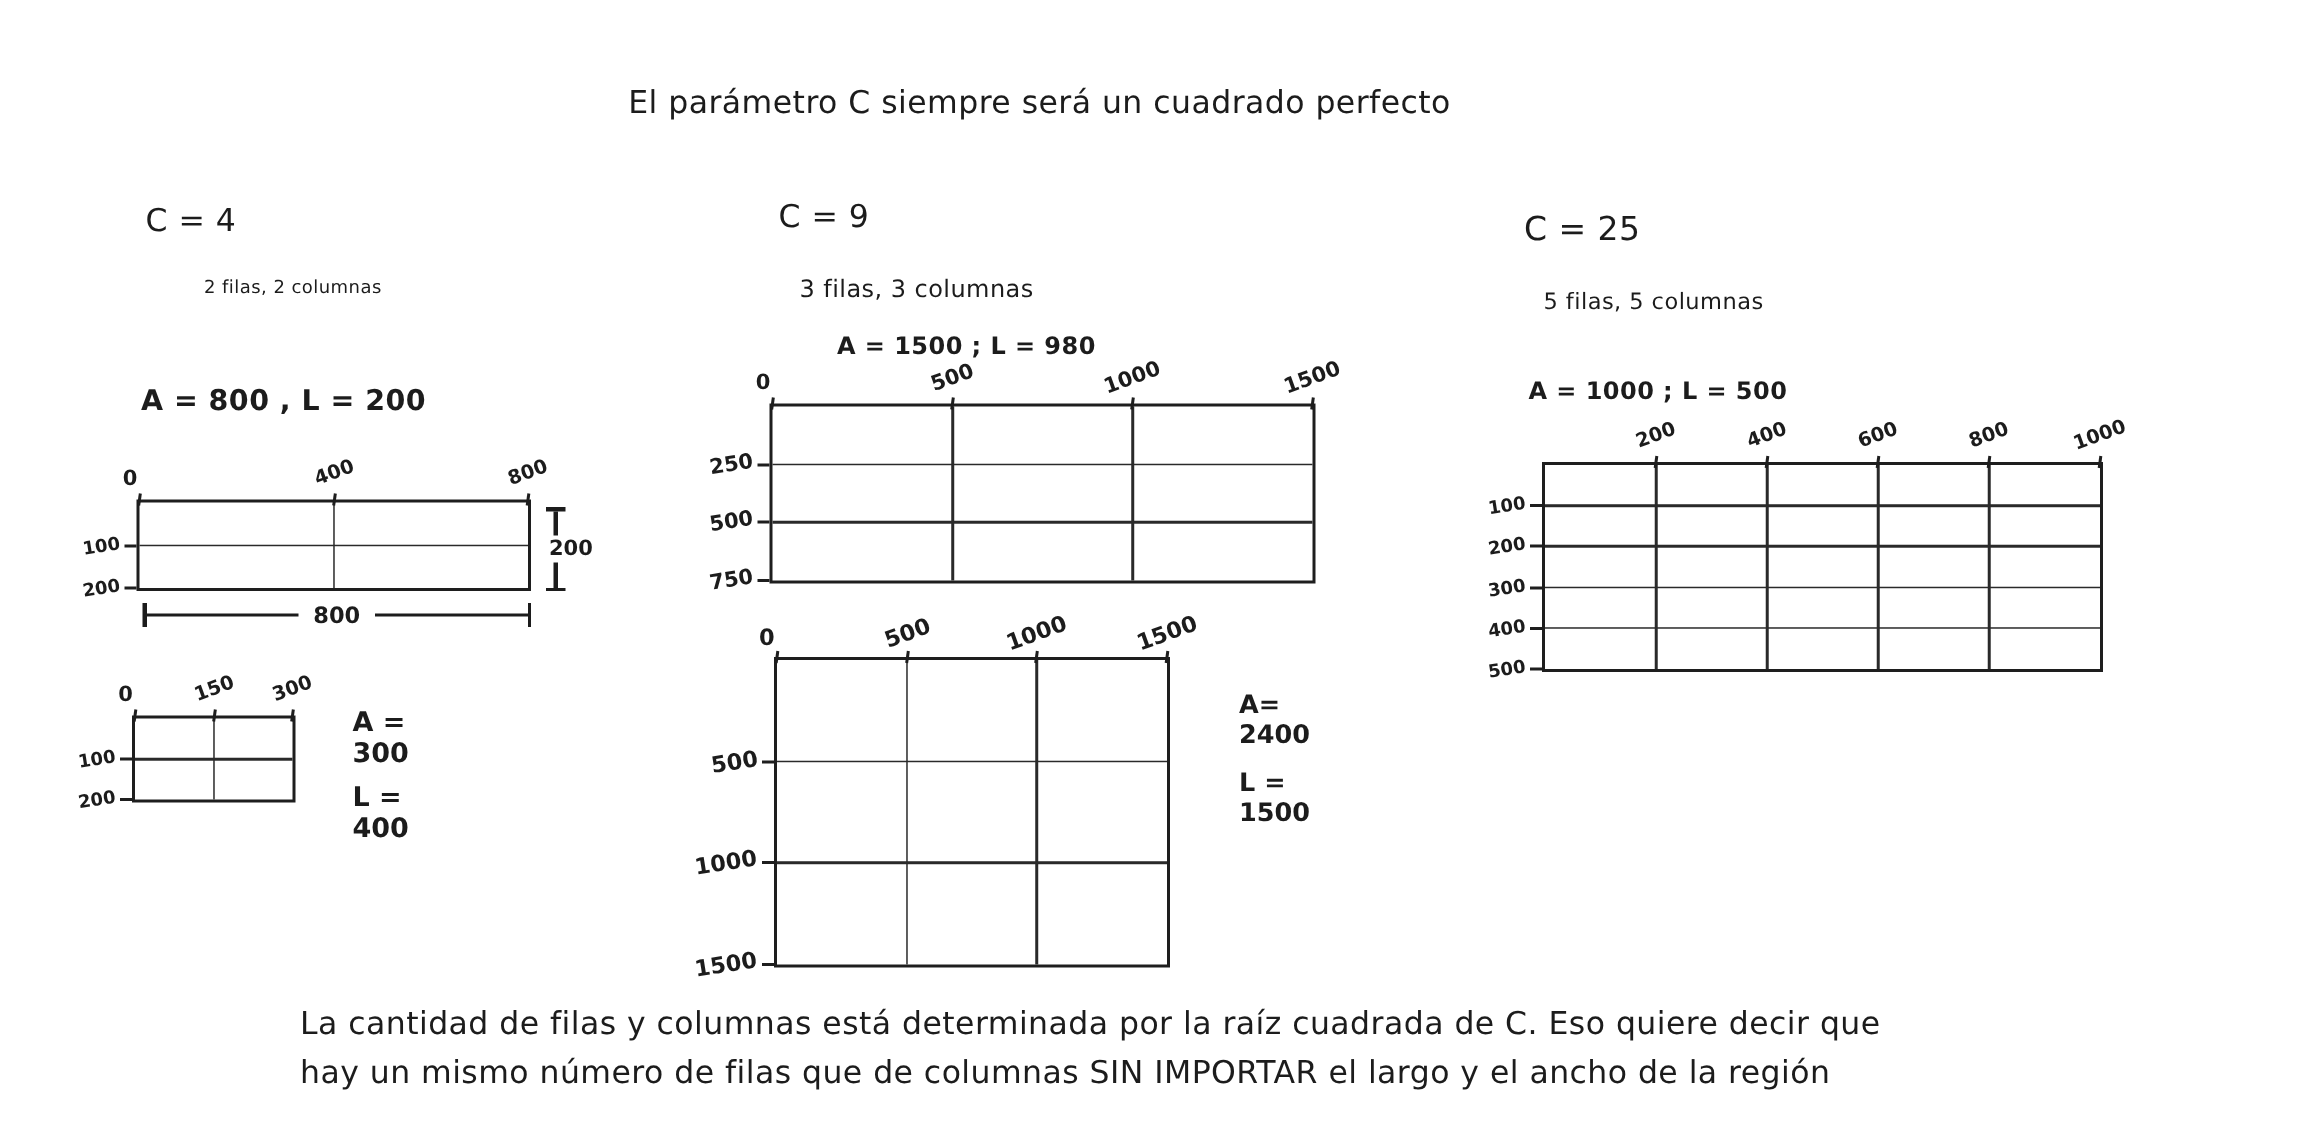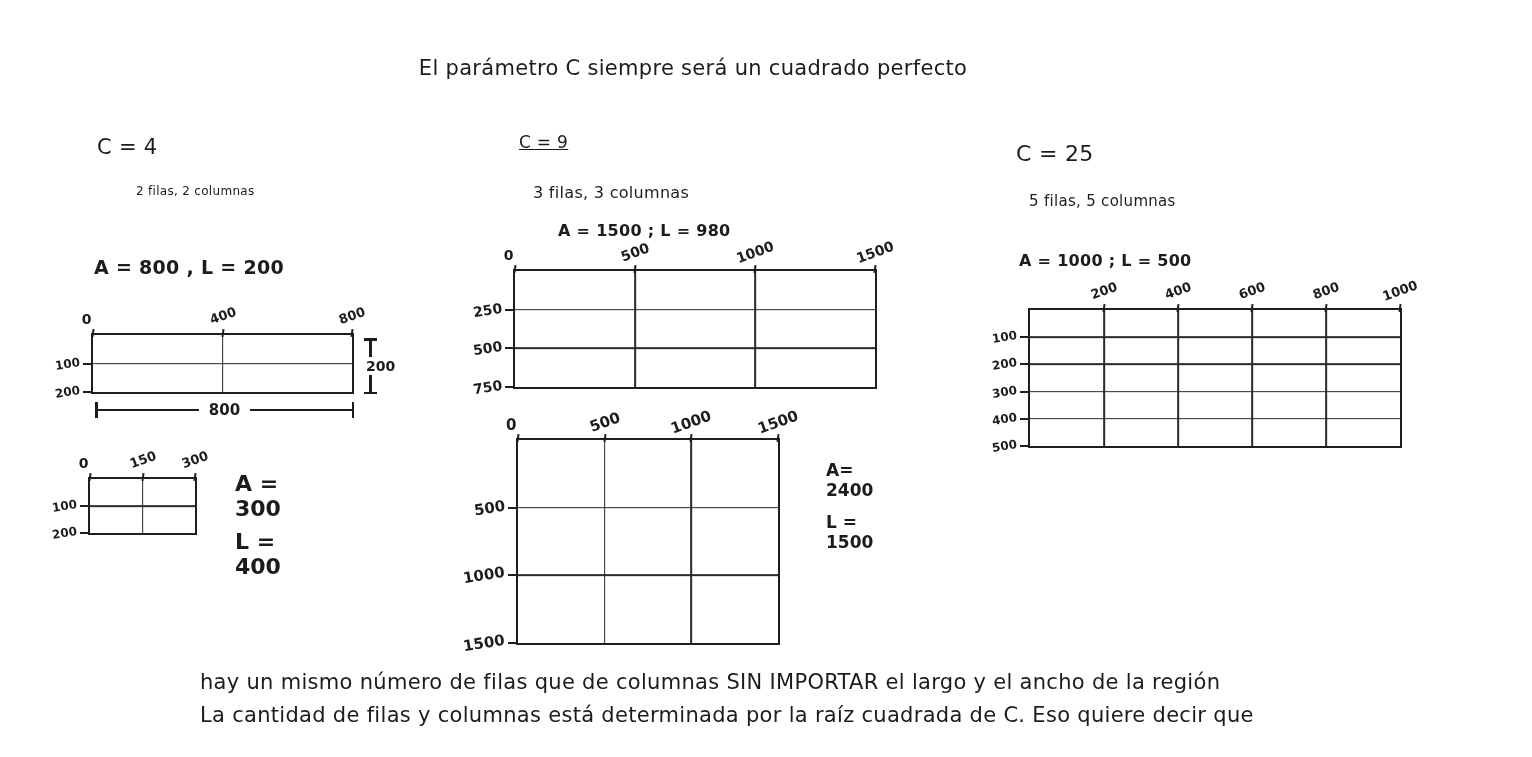--- a/index.html
+++ b/index.html
@@ -11,21 +11,21 @@
   .txt{position:absolute;white-space:nowrap;letter-spacing:.3px;}
 
   
   .title{top:36px;left:0;width:1386px;text-align:center;font-size:21px;}
   .footer{left:200px;top:646px;font-size:21px;line-height:33px;white-space:nowrap;}
 
   
   .h-c4  {left:97px;  top:115px; font-size:21px;}
   .sub-c4{left:136px; top:164px; font-size:12px;}
   .lab-c4{left:94px;  top:236px; font-size:19px; font-weight:bold;}
-  .h-c9  {left:519px; top:112px; font-size:17px;text-decoration:underline;}
+  .h-c9  {left:519px; top:112px; font-size:21px;}
   .sub-c9{left:533px; top:163px; font-size:16px;}
   .lab-c9{left:558px; top:201px; font-size:16px; font-weight:bold;}
   .h-c25 {left:1016px;top:121px; font-size:22px;}
   .sub-c25{left:1029px;top:172px;font-size:15px;}
   .lab-c25{left:1019px;top:231px;font-size:16px; font-weight:bold;}
 
   
   .grid-box{position:absolute;border:2px solid #1e1e1e;box-sizing:border-box;background:#fff;}
   .vline{position:absolute;top:0;bottom:0;width:1.7px;background:#2a2a2a;transform:translateX(-50%);}
   .hline{position:absolute;left:0;right:0;height:1.7px;background:#2a2a2a;transform:translateY(-50%);}
@@ -50,21 +50,21 @@
 
   
   .hdim{position:absolute;left:2px;right:-2px;top:calc(100% + 8px);height:20px;
         display:flex;align-items:center;}
   .hdim-cap{width:2.5px;height:16px;background:#1c1c1c;}
   .hdim-seg{height:2.5px;background:#1c1c1c;flex:1;}
   .hdim-label{font-size:15px;font-weight:bold;padding:0 10px;}
 
   
   .side-labels{position:absolute;display:flex;flex-direction:column;font-weight:bold;}
-  .side-c4-grid-2{left:calc(100% + 40px);top:-8px;gap:8px;font-size:22px;}
+  .side-c4-grid-2{left:calc(100% + 40px);top:-8px;gap:8px;font-size:18px;}
   .side-c9-grid-2{left:calc(100% + 48px);top:20px;gap:12px;font-size:17px;}
 </style>
 </head>
 <body>
 
 <div id="canvas" data-name="whiteboard-canvas">
 
   <div class="txt title" data-name="page-title">El parámetro C siempre será un cuadrado perfecto</div>
 
   <div class="txt h-c4" data-name="example-c4-heading">C = 4</div>
@@ -73,22 +73,22 @@
 
   <div class="txt h-c9" data-name="example-c9-heading">C = 9</div>
   <div class="txt sub-c9" data-name="example-c9-subtitle">3 filas, 3 columnas</div>
   <div class="txt lab-c9" data-name="c9-area-length-label">A = 1500 ;   L = 980</div>
 
   <div class="txt h-c25" data-name="example-c25-heading">C = 25</div>
   <div class="txt sub-c25" data-name="example-c25-subtitle">5 filas, 5 columnas</div>
   <div class="txt lab-c25" data-name="c25-area-length-label">A = 1000   ;   L = 500</div>
 
   <div class="txt footer" data-name="footer-note">
+    <div data-name="footer-line-1">La cantidad de filas y columnas está determinada por la raíz cuadrada de C. Eso quiere decir que</div>
     <div data-name="footer-line-2">hay un mismo número de filas que de columnas SIN IMPORTAR el largo y el ancho de la región</div>
-    <div data-name="footer-line-1">La cantidad de filas y columnas está determinada por la raíz cuadrada de C. Eso quiere decir que</div>
   </div>
 <div class="grid-box" data-name="c4-grid-1" style="left: 91px; top: 313px; width: 263px; height: 61px;">
       <div class="vline" data-name="grid-column-line" style="left: 50%;"></div>
       <div class="hline" data-name="grid-row-line" style="top: 50%;"></div>
       <div class="ttick" data-name="top-tick-mark" style="left: 0%;"></div>
       <span class="tlab zero" data-name="top-tick-label" style="left: 0%;">0</span>
       <div class="ttick" data-name="top-tick-mark" style="left: 50%;"></div>
       <span class="tlab" data-name="top-tick-label" style="left: 50%;">400</span>
       <div class="ttick" data-name="top-tick-mark" style="left: 100%;"></div>
       <span class="tlab" data-name="top-tick-label" style="left: 100%;">800</span>

